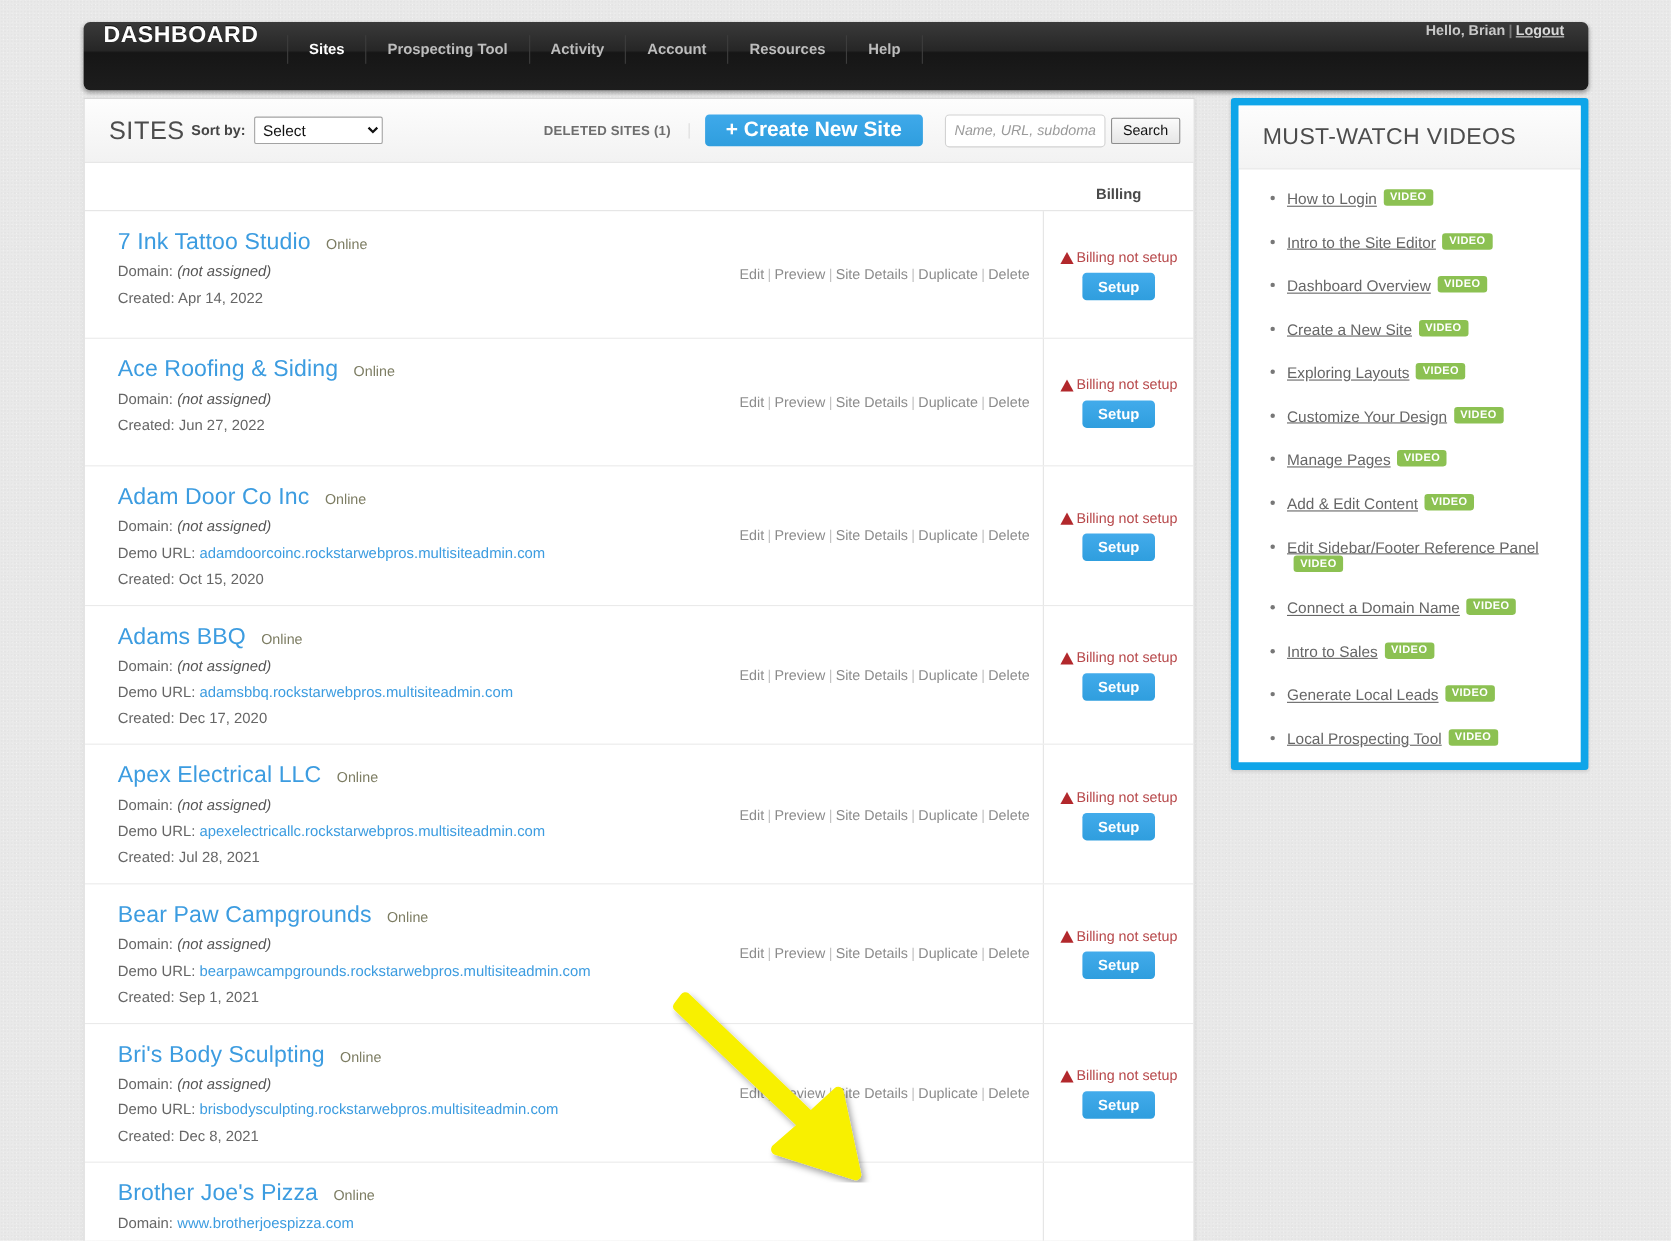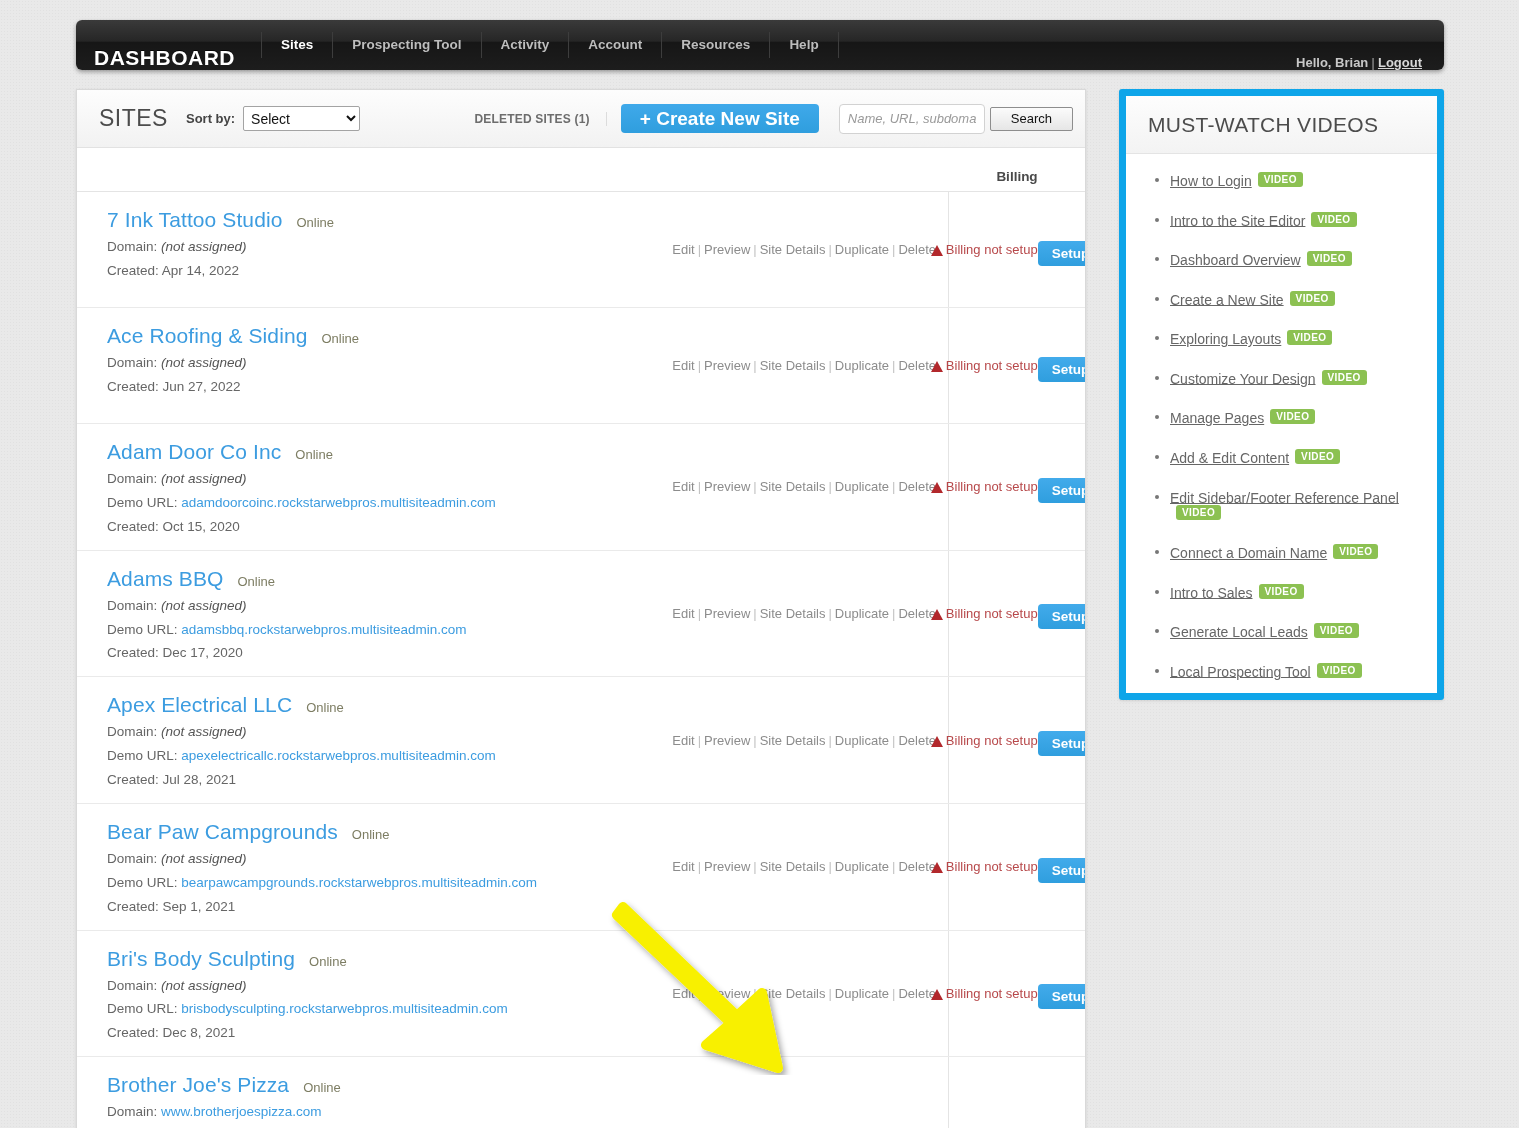--- a/index.html
+++ b/index.html
@@ -12,25 +12,25 @@
       radial-gradient(rgba(255,255,255,0.5) 0.5px, transparent 0.6px);
     background-size: 3px 3px, 4px 4px;
     background-position: 0 0, 1px 2px;
     font-family: "Liberation Sans", sans-serif;
     overflow: hidden;
   }
 
   
   .navbar {
     position: absolute; left: 76px; top: 20px;
-    width: 1368px; height: 50px;
+    width: 1368px; height: 62px;
     border-radius: 6px;
     background: linear-gradient(to bottom, #3a3a3a 0%, #262626 42%, #161616 45%, #1d1d1d 100%);
     box-shadow: 0 2px 4px rgba(0,0,0,0.35);
-    display: flex; align-items: flex-end;
+    display: flex; align-items: flex-start;
   }
   .brand {
     color: #ffffff;
     font-size: 21px;
     font-weight: bold;
     letter-spacing: 0.5px;
     padding-left: 18px;
     padding-right: 26px;
     text-shadow: 0 -1px 0 rgba(0,0,0,0.8);
   }
@@ -77,21 +77,21 @@
     padding: 0 12px 0 22px;
   }
   .panel-title {
     font-size: 23px;
     color: #4c4c4c;
     letter-spacing: 0.5px;
     font-weight: normal;
   }
   .sortby-label {
     font-size: 13px; font-weight: bold; color: #444;
-    margin-left: 18px; margin-right: 8px;
+    margin-left: 6px; margin-right: 8px;
   }
   select.sort-select {
     font-family: "Liberation Sans", sans-serif;
     font-size: 14px;
     height: 25px;
     width: 117px;
     padding: 1px 3px;
     border: 1px solid #a3a3a3;
     border-radius: 2px;
     background: #fff;
@@ -129,21 +129,21 @@
     font-size: 13px;
     font-style: italic;
     color: #555;
     font-family: "Liberation Sans", sans-serif;
     background: #fff;
   }
   input.search-input::placeholder { color: #9a9a9a; font-style: italic; }
   .btn-search {
     margin-left: 5px;
     height: 24px;
-    padding: 0 20px;
+    padding: 0 10px;
     font-size: 13px;
     border: 1px solid #8d8d8d;
     border-radius: 2px;
     background: linear-gradient(to bottom, #fbfbfb, #e6e6e6);
     color: #111;
     cursor: pointer;
     font-family: "Liberation Sans", sans-serif;
   }
 
   
@@ -202,21 +202,21 @@
     padding-right: 12px;
     border-right: 1px solid #e4e4e4;
   }
   .actions-inner { font-size: 13px; color: #8c8c8c; white-space: nowrap; }
   .actions-inner a { color: #8c8c8c; text-decoration: none; }
   .actions-inner .bar { color: #c2c2c2; padding: 0 3px; }
 
   .site-billing {
     width: 136px;
     display: flex;
-    flex-direction: row;
+    flex-direction: column;
     align-items: center;
     justify-content: center;
     padding: 0 4px;
   }
   .billing-warn {
     font-size: 13px;
     color: #b7484a;
     white-space: nowrap;
     display: flex;
     align-items: center;

